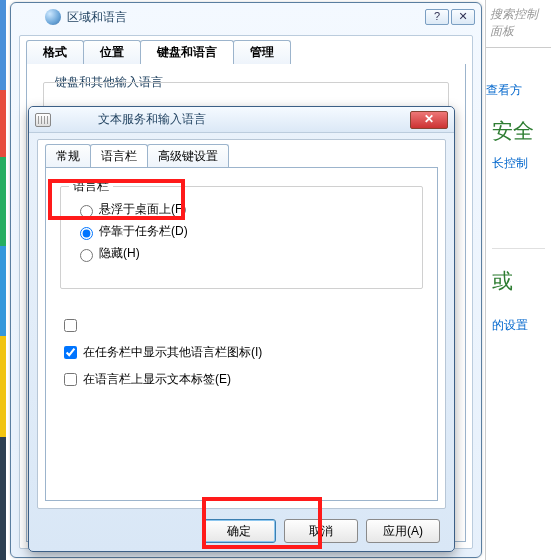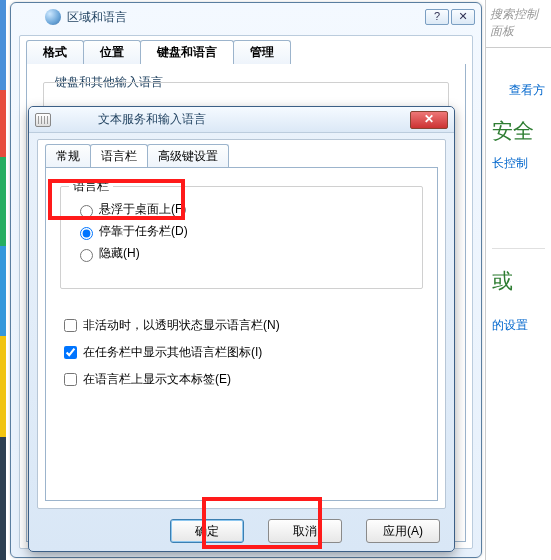--- a/index.html
+++ b/index.html
@@ -1,21 +1,21 @@
 <!DOCTYPE html>
 <html><head>
 <meta charset="utf-8">
 <style>
   * { box-sizing: border-box; font-family: "Microsoft YaHei", "SimSun", Tahoma, sans-serif; }
   body { margin:0; padding:0; width:551px; height:560px; background:#fff; font-size:12px; position:relative; overflow:hidden; }
 
   
   .right-frag { position:absolute; top:0; right:0; width:66px; height:560px; border-left:1px solid #ccc; background:#fff; }
   .right-frag .searchbox { height:48px; border-bottom:1px solid #ccc; background:#fff; color:#999; font-style:italic; padding:6px 4px;}
-  .right-frag .viewlink { text-align:right; color:#0066cc; padding:34px 6px 0 0; }
+  .right-frag .viewlink { text-align:left; color:#0066cc; padding:34px 6px 0 0; }
   .right-frag .section { padding:18px 6px 4px; color:#2e7d32; font-size:21px; font-weight:400; }
   .right-frag .link { color:#0066cc; padding:6px 6px; cursor:pointer; }
   .right-frag .hr { border-top:1px solid #e0e0e0; margin:70px 6px 0; }
   .right-frag .alsolink { color:#0066cc; padding:18px 6px; }
 
   
   .leftstrip { position:absolute; left:0; top:0; width:6px; height:560px;
     background: linear-gradient(to bottom,#4a90d9 0 16%, #e74c3c 16% 28%, #27ae60 28% 44%, #3498db 44% 60%, #f1c40f 60% 78%, #2c3e50 78% 100%); }
 
   
@@ -69,21 +69,21 @@
   .fpanel { position:absolute; left:7px; right:7px; top:27px; bottom:7px; border:1px solid #9cb4cc; background:#fff;}
   
   .group { position:absolute; left:14px; right:14px; top:18px; height:103px; border:1px solid #d0d0d0; border-radius:2px;}
   .group .gtitle { position:absolute; left:8px; top:-9px; background:#fff; padding:0 4px;}
   .radio, .check { display:flex; align-items:center; margin:5px 0 3px 14px; cursor:pointer;}
   .radio input, .check input { margin-right:6px; }
   .subblock { position:absolute; left:14px; right:14px; top:140px;}
   .row { margin:8px 0; }
 
   
-  .btnrow { position:absolute; left:0; right:0; bottom:8px; display:flex; justify-content:flex-end; gap:24px; padding-right:14px;}
+  .btnrow { position:absolute; left:0; right:0; bottom:8px; display:flex; justify-content:flex-end; gap:8px; padding-right:14px;}
   .btn { min-width:74px; height:24px; border:1px solid #8a8a8a; border-radius:3px;
     background:linear-gradient(#fefefe,#e7e7e7); cursor:pointer; text-align:center; line-height:22px; padding:0 8px;}
   .btn.default { border:1px solid #3c7fb1; box-shadow:0 0 0 1px #8cc6ef inset;}
 
   
   .hl { position:absolute; border:4px solid #ff1a1a; pointer-events:none;}
   .hl1 { left:48px; top:179px; width:137px; height:41px;}   
   .hl2 { left:202px; top:497px; width:120px; height:52px;}
 </style>
 </head>
@@ -148,21 +148,20 @@
           <span>停靠于任务栏(D)</span>
         </label>
         <label class="radio">
           <input type="radio" name="lb" style="">
           <span>隐藏(H)</span>
         </label>
       </div>
       <div class="subblock">
         <label class="check row">
           <input type="checkbox" style="">
-          <span>非活动时，以透明状态显示语言栏(N)</span>
         </label>
         <label class="check row">
           <input type="checkbox" checked="" style="">
           <span>在任务栏中显示其他语言栏图标(I)</span>
         </label>
         <label class="check row">
           <input type="checkbox" style="">
           <span>在语言栏上显示文本标签(E)</span>
         </label>
       </div>

